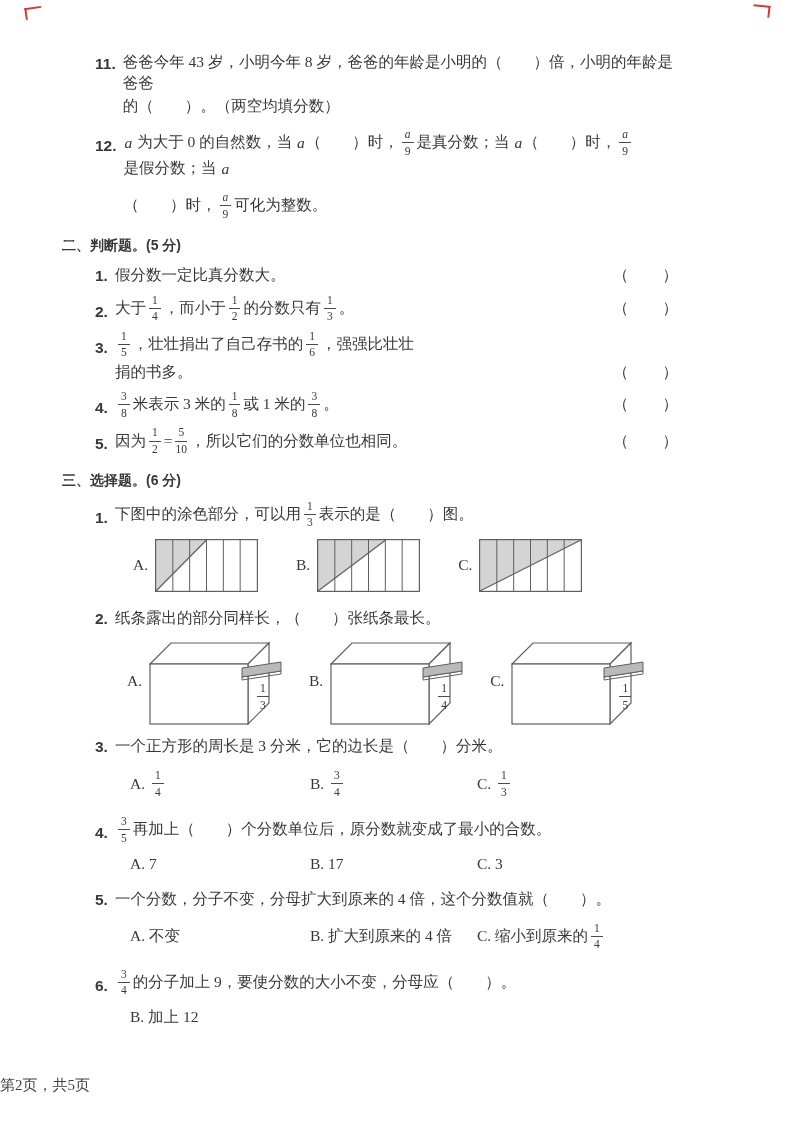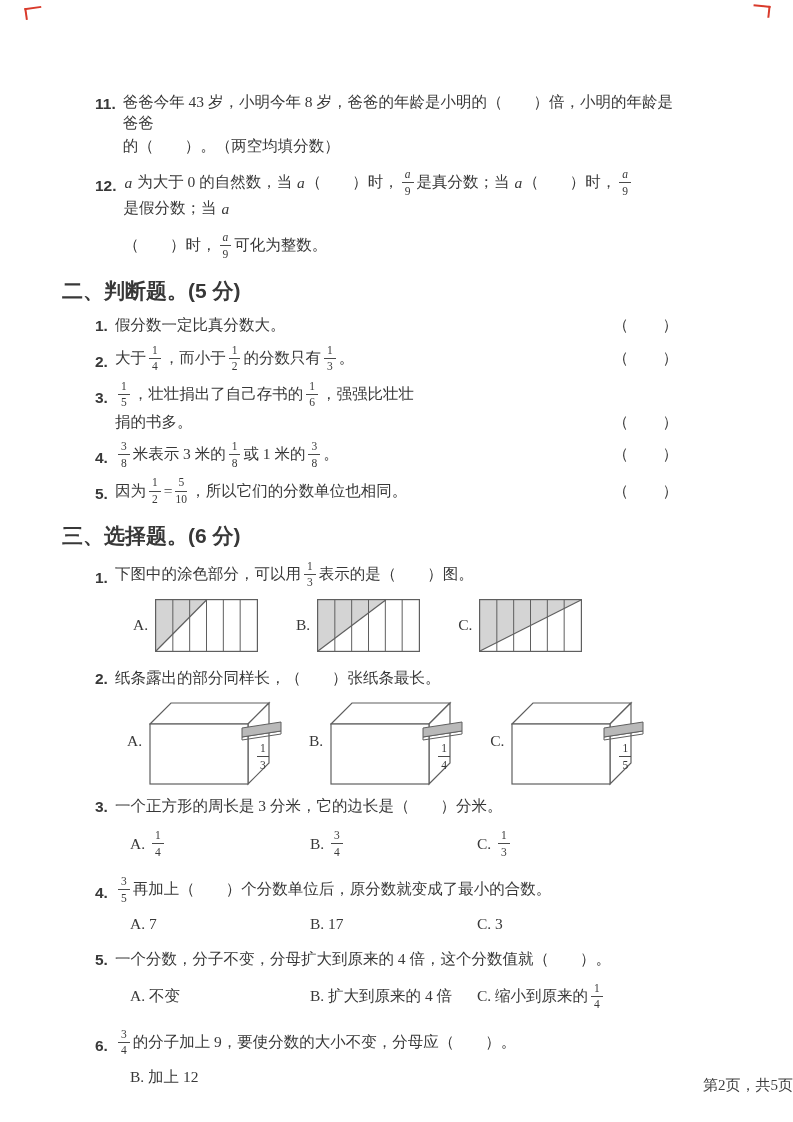--- a/index.html
+++ b/index.html
@@ -1,34 +1,34 @@
 <!DOCTYPE html>
 <html style="--mark: #d93a2b; --text: #383838;"><head>
 <meta charset="utf-8">
 <style>
   html,body{margin:0;padding:0;background:#ffffff;}
   .page{
     position:relative;
     width:793px;height:1122px;
     background:#fff;
     box-sizing:border-box;
-    padding:92px 114px 0 95px;
+    padding:52px 114px 0 95px;
     font-family:"Liberation Serif","DejaVu Serif",serif;
     font-size:15.5px;
     color:var(--text,#383838);
     overflow:hidden;
   }
   
   .mark{position:absolute;width:15px;height:10px;}
   .mark-left{left:25px;top:7px;border-left:2.5px solid var(--mark,#d93a2b);border-top:2.5px solid var(--mark,#d93a2b);transform:rotate(-8deg);}
   .mark-right{left:753px;top:5px;border-right:2.5px solid var(--mark,#d93a2b);border-top:2.5px solid var(--mark,#d93a2b);transform:rotate(6deg);}
 
   .sec{
     font-family:"Liberation Sans","DejaVu Sans",sans-serif;
-    font-weight:700;font-size:21px;
+    font-weight:700;font-size:14px;
     margin:15px 0 9px -33px;
   }
   .q{display:flex;align-items:flex-start;}
   .fillin .q{margin-bottom:9px;}
   .judge  .q{margin-bottom:5px;}
   .choice .q{margin-bottom:2px;}
   .qno{
     flex:none;font-weight:700;margin-right:7px;
     font-family:"Liberation Sans","DejaVu Sans",sans-serif;
     line-height:24px;
@@ -59,21 +59,21 @@
   .bfrac{position:absolute;left:105px;top:45px;}
 
   .opts{display:flex;align-items:center;margin:9px 0 13px 15px;}
   .opt{display:flex;align-items:center;}
   .opt:nth-child(1){width:180px;}
   .opt:nth-child(2){width:167px;}
   .opt:nth-child(3){flex:1;}
 
   .footer{
     position:absolute;left:0;right:0;top:1076px;
-    text-align:right;font-size:15px;color:#3f3f3f;
+    text-align:left;font-size:15px;color:#3f3f3f;
   }
 </style>
 </head>
 <body>
 
 <div class="page">
   <div class="mark mark-left"></div>
   <div class="mark mark-right"></div>
   <div id="content">
       <div class="fillin">

